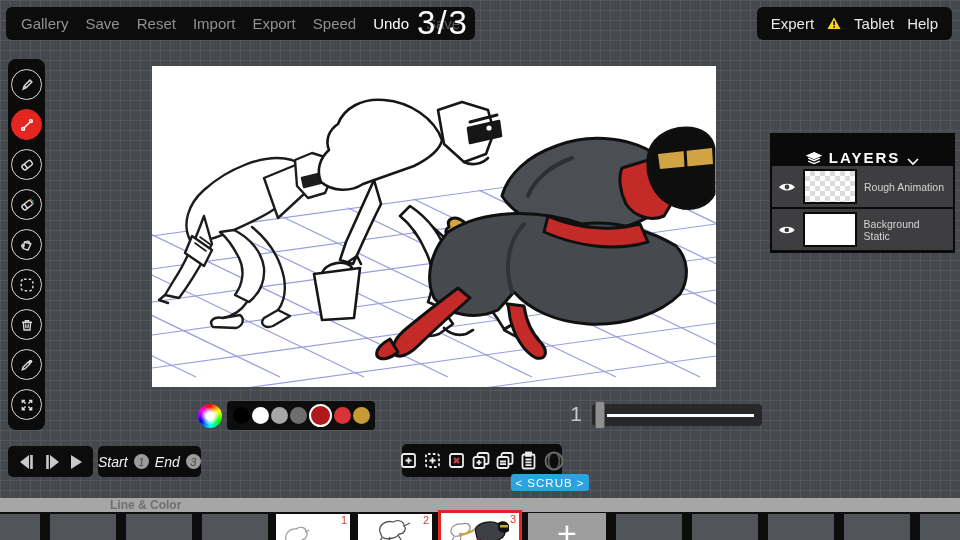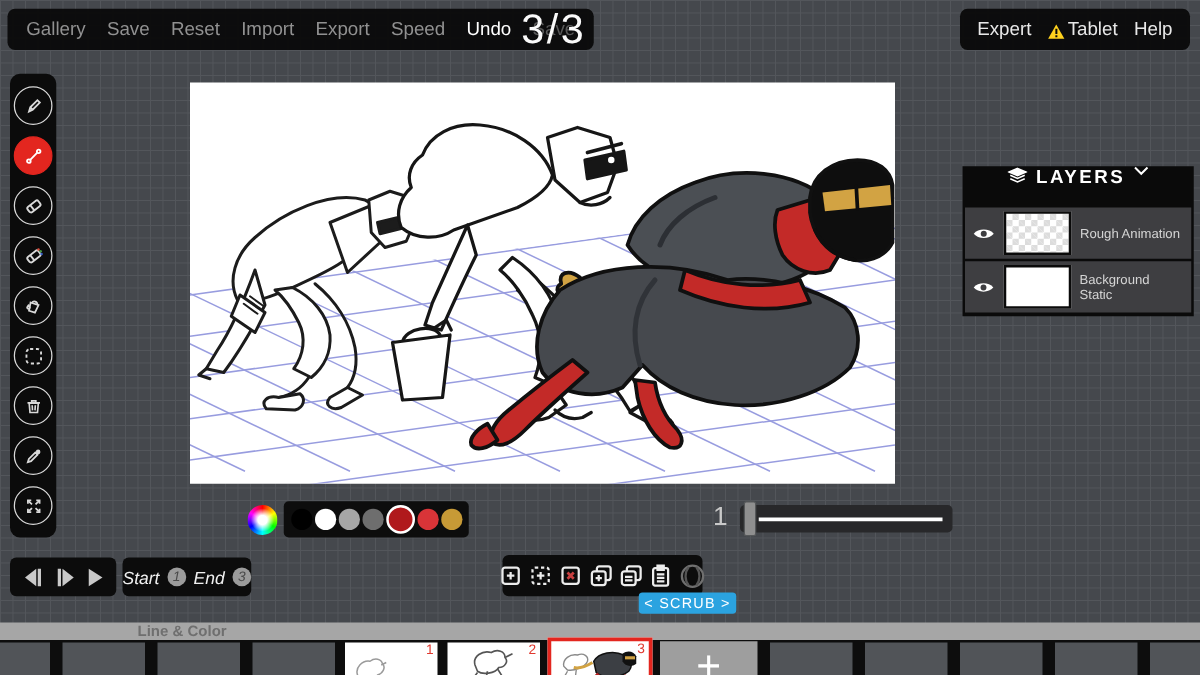--- a/index.html
+++ b/index.html
@@ -13,21 +13,21 @@
   .menubar{position:absolute;left:6px;top:7px;height:33px;background:rgba(10,10,10,.95);
            border-radius:6px;display:flex;align-items:center;gap:17px;padding:0 15px;
            font-size:15px;color:#919191;}
   .menubar span{cursor:default;}
   .mi-undo{color:#ffffff;} .mi-redo{color:#595959;}
   .page-ind{position:absolute;left:398px;top:0;width:90px;height:45px;line-height:45px;
             text-align:center;font-size:33px;color:#fafafa;letter-spacing:2px;}
   .menubar-r{position:absolute;right:8px;top:7px;height:33px;background:rgba(10,10,10,.95);
              border-radius:6px;display:flex;align-items:center;gap:13px;padding:0 14px;
              font-size:15px;color:#e8e8e8;}
-  .warn-wrap{display:flex;align-items:flex-end;gap:2px;}
+  .warn-wrap{display:flex;align-items:center;gap:13px;}
   
   .toolbar{position:absolute;left:8px;top:59px;width:37px;background:#0b0b0b;border-radius:8px;
            display:flex;flex-direction:column;align-items:center;gap:9px;padding:10px 0;}
   .tool{width:31px;height:31px;border-radius:50%;border:1.6px solid #d9d9d9;box-sizing:border-box;
         display:flex;align-items:center;justify-content:center;flex:none;}
   .tool.selected{background:#e3261f;border-color:#e3261f;}
   .tool svg{display:block;}
   
   .canvas{position:absolute;left:152px;top:66px;width:564px;height:321px;background:#fff;}
   .canvas svg{display:block;}
@@ -67,21 +67,21 @@
   .thumb{width:74px;height:38px;background:#fff;margin-left:8px;position:relative;flex:none;}
   .thumb .num{position:absolute;top:0;right:3px;font-size:11px;color:#e0392f;}
   .thumb.selected{width:78px;height:40px;margin-left:6px;border:3px solid #e3261f;box-sizing:content-box;}
   .addtile{width:78px;height:40px;background:#9e9e9e;margin-left:6px;flex:none;display:flex;
            align-items:center;justify-content:center;color:#fff;font-size:34px;font-weight:300;line-height:1;}
   .scrub{position:absolute;left:511px;top:474px;width:78px;height:17px;background:#2ba3e0;border-radius:3px;
          color:#fff;font-size:11.5px;font-weight:normal;letter-spacing:1px;display:flex;align-items:center;
          justify-content:center;z-index:5;}
   
   .layers{position:absolute;left:770px;top:133px;width:185px;background:#0a0a0a;padding-bottom:1px;}
-  .lheader{height:33px;display:flex;align-items:flex-start;justify-content:center;gap:7px;color:#fff;
+  .lheader{height:33px;display:flex;align-items:flex-end;justify-content:center;gap:7px;color:#fff;
            font-size:15px;font-weight:bold;letter-spacing:2px;}
   .lrow{height:41px;margin:0 2px 2px 2px;background:#3e3e41;display:flex;align-items:center;gap:7px;padding:0 6px;}
   .lrow.selected{background:#e3261f;}
   .lthumb{width:50px;height:31px;border:2px solid #0a0a0a;flex:none;background:#fff;overflow:hidden;}
   .checker{background-image:linear-gradient(45deg,#dcdcdc 25%,transparent 25%,transparent 75%,#dcdcdc 75%),
            linear-gradient(45deg,#dcdcdc 25%,transparent 25%,transparent 75%,#dcdcdc 75%);
            background-size:10px 10px;background-position:0 0,5px 5px;background-color:#fff;}
   .llabel{font-size:10.5px;color:#d4d4d4;}
   .lrow.selected .llabel{color:#fff;font-weight:bold;}
 </style>

